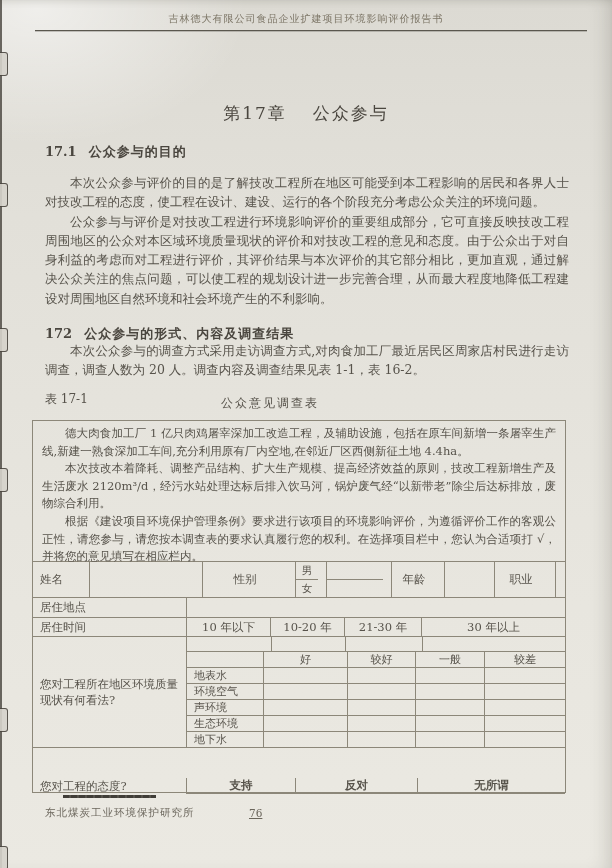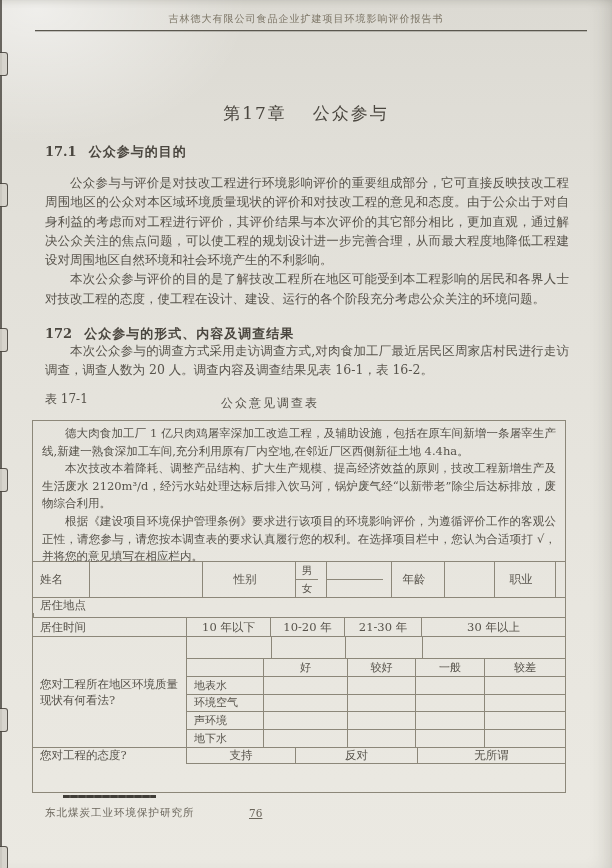--- a/index.html
+++ b/index.html
@@ -55,35 +55,35 @@
   .flex1{flex:1;}
 
   .intro-cell{height:140px;padding:4px 9px 0 9px;box-sizing:border-box;line-height:17.6px;text-align:justify;font-size:11.5px;}
   .intro-cell p{margin:0;text-indent:2em;}
 
   .row-name{height:36px;gap:8px;}
   .split{flex-direction:column;align-items:stretch;padding:0;}
   .split .half{flex:1;display:flex;align-items:center;justify-content:center;box-sizing:border-box;font-size:10.5px;}
   .split .half.b{border-top:1px solid #8c8779;}
 
-  .row-residence{height:20px;flex-direction:column;}
+  .row-residence{height:20px;}
   .row-duration{height:19px;font-size:11.5px;}
 
   .env-block{height:111px;align-items:stretch;display:flex;}
   .env-left{width:153px;box-sizing:border-box;display:flex;align-items:center;padding:0 7px;line-height:16.5px;font-size:11.5px;}
   .env-right{flex:1;display:flex;flex-direction:column;border-left:1px solid #8c8779;}
   .env-right .trow{flex:1;}
   .env-right .trow.first{border-top:none;}
   .env-item-label{font-size:11px;}
   .ratings{font-size:11px;}
 
-  .att-block{height:47px;display:flex;align-items:flex-start;}
+  .att-block{height:47px;display:flex;align-items:flex-end;}
   .att-left{width:153px;box-sizing:border-box;display:flex;align-items:center;padding:0 7px;font-size:11.5px;}
   .att-right{flex:1;display:flex;flex-direction:column;border-left:1px solid #8c8779;}
-  .att-right .trow{flex:1;}
+  .att-right .trow{flex:1;font-weight:bold;}
 
   .footer-line{position:absolute;top:795px;left:63px;width:93px;height:3px;
     background:repeating-linear-gradient(90deg,#403d37 0 6px,#55524b 6px 8px);}
   .footer-org{position:absolute;top:806px;left:45px;font-size:10.5px;color:#6b665c;letter-spacing:1px;}
   .page-num{position:absolute;top:807px;left:249px;font-size:10.5px;color:#6b665c;text-decoration:underline;}
 </style>
 </head>
 <body>
 
 <div class="page">
@@ -101,30 +101,30 @@
 
   <div class="chapter-title">
     <span>第17章</span><span class="gap"></span><span>公众参与</span>
   </div>
 
   <div class="sec-heading sh1">
     <span class="num">17.1</span><span>公众参与的目的</span>
   </div>
 
   <div class="bodytext bt1">
+    <p>本次公众参与评价的目的是了解技改工程所在地区可能受到本工程影响的居民和各界人士对技改工程的态度，使工程在设计、建设、运行的各个阶段充分考虑公众关注的环境问题。</p>
     <p>公众参与与评价是对技改工程进行环境影响评价的重要组成部分，它可直接反映技改工程周围地区的公众对本区域环境质量现状的评价和对技改工程的意见和态度。由于公众出于对自身利益的考虑而对工程进行评价，其评价结果与本次评价的其它部分相比，更加直观，通过解决公众关注的焦点问题，可以使工程的规划设计进一步完善合理，从而最大程度地降低工程建设对周围地区自然环境和社会环境产生的不利影响。</p>
-    <p>本次公众参与评价的目的是了解技改工程所在地区可能受到本工程影响的居民和各界人士对技改工程的态度，使工程在设计、建设、运行的各个阶段充分考虑公众关注的环境问题。</p>
   </div>
 
   <div class="sec-heading sh2">
     <span class="num">172</span><span>公众参与的形式、内容及调查结果</span>
   </div>
 
   <div class="bodytext bt2">
-    <p>本次公众参与的调查方式采用走访调查方式,对肉食加工厂最近居民区周家店村民进行走访调查，调查人数为 20 人。调查内容及调查结果见表 16-1，表 16-2。</p>
+    <p>本次公众参与的调查方式采用走访调查方式,对肉食加工厂最近居民区周家店村民进行走访调查，调查人数为 20 人。调查内容及调查结果见表 1-1，表 16-2。</p>
   </div>
 
   <div class="caption-row">
     <span class="table-label">表 17-1</span>
     <span class="table-caption">公众意见调查表</span>
   </div>
 
   <div class="stable">
 
     <div class="trow first">
@@ -197,20 +197,27 @@
           <div class="cell flex1"></div>
         </div>
         <div class="trow">
           <div class="cell l env-item-label" style="width:76px">声环境</div>
           <div class="cell" style="width:84px"></div>
           <div class="cell" style="width:68px"></div>
           <div class="cell" style="width:69px"></div>
           <div class="cell flex1"></div>
         </div>
         <div class="trow">
+          <div class="cell l env-item-label" style="width:76px">生态环境</div>
+          <div class="cell" style="width:84px"></div>
+          <div class="cell" style="width:68px"></div>
+          <div class="cell" style="width:69px"></div>
+          <div class="cell flex1"></div>
+        </div>
+        <div class="trow">
           <div class="cell l env-item-label" style="width:76px">地下水</div>
           <div class="cell" style="width:84px"></div>
           <div class="cell" style="width:68px"></div>
           <div class="cell" style="width:69px"></div>
           <div class="cell flex1"></div>
         </div>
       </div>
     </div>
 
     <div class="trow att-block">

